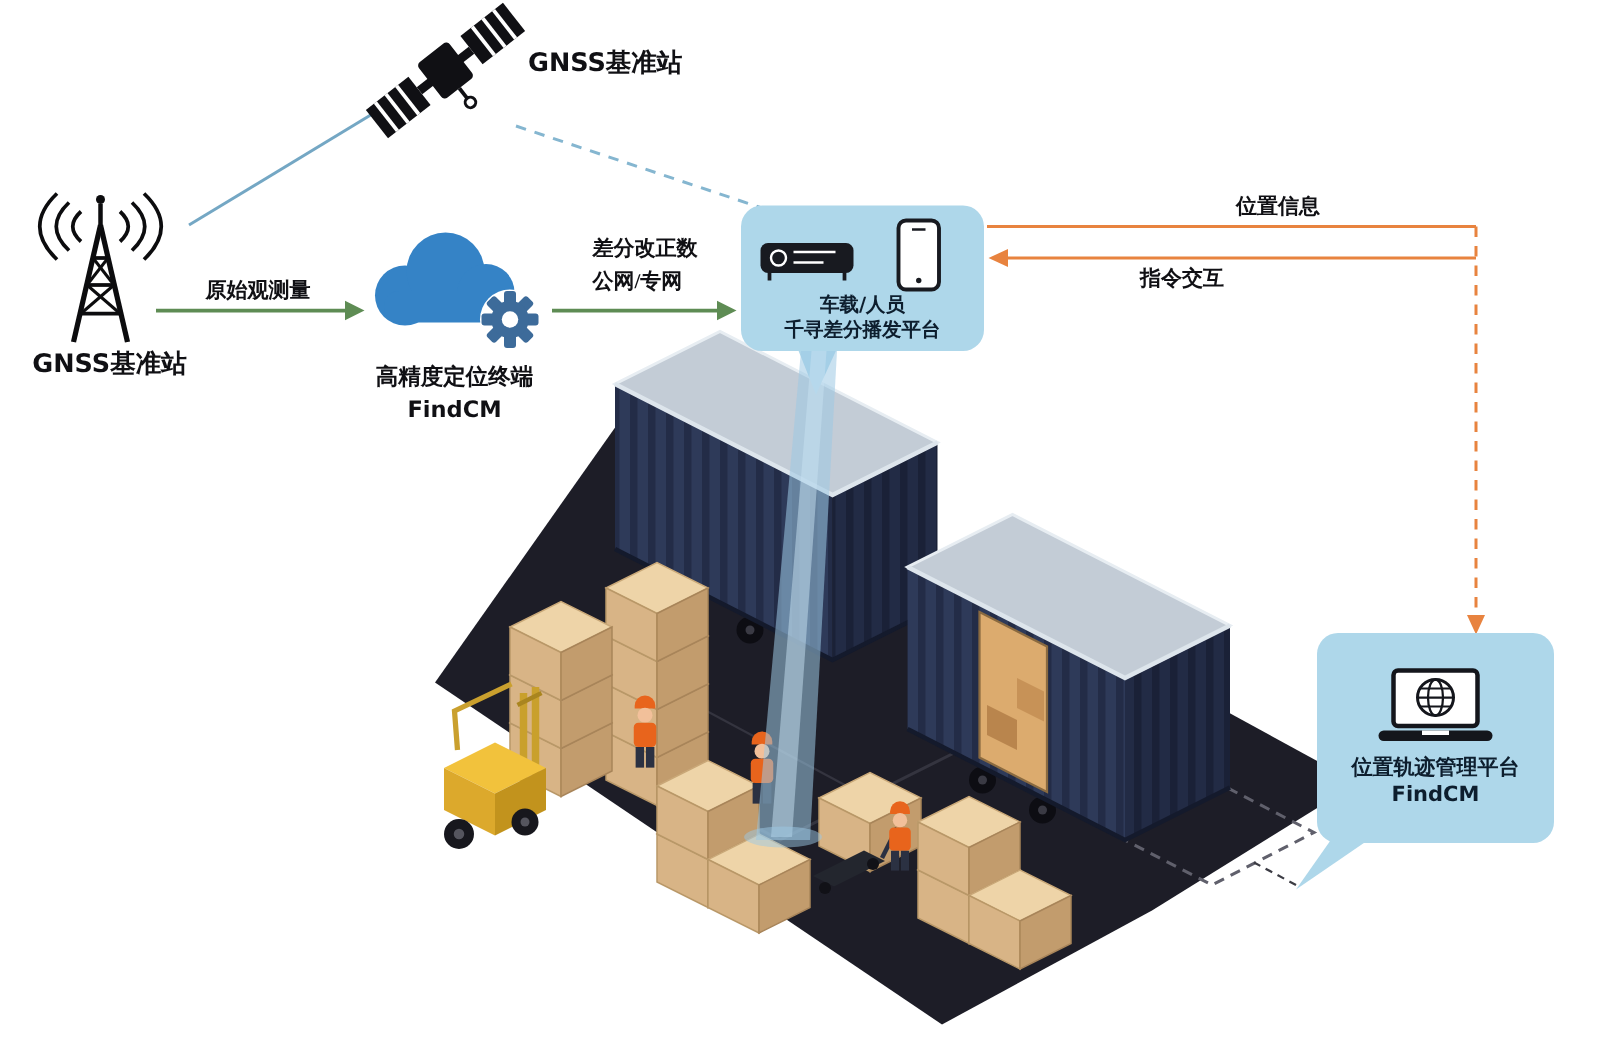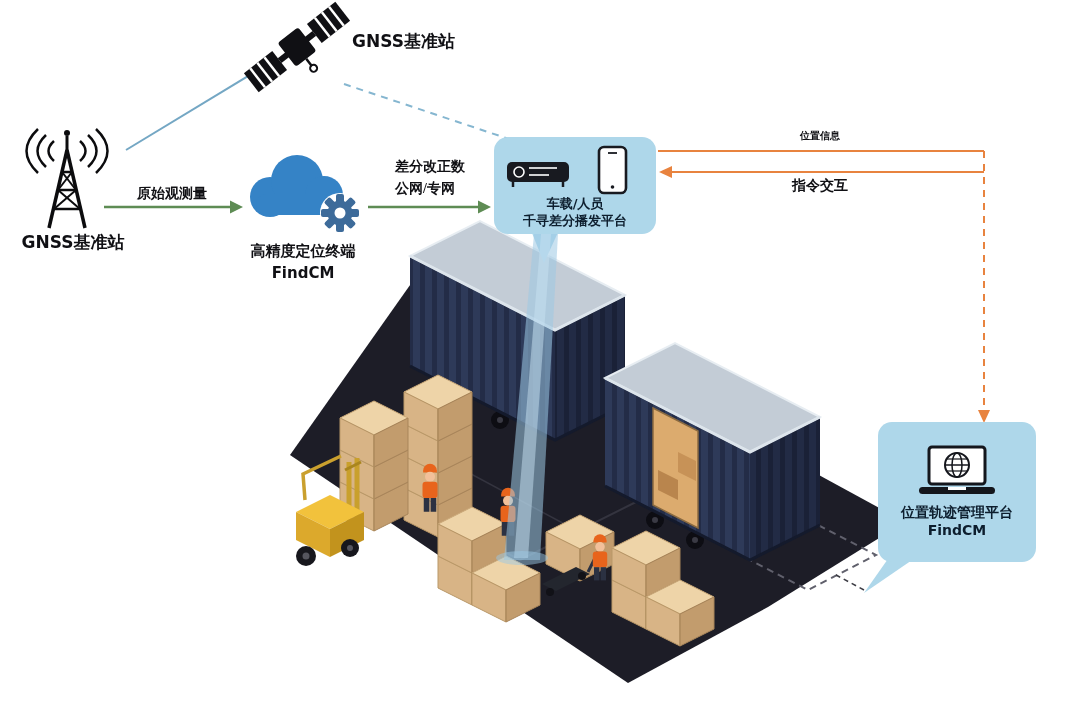--- a/index.html
+++ b/index.html
@@ -8,22 +8,22 @@
     font-family:"DejaVu Sans","Liberation Sans",sans-serif;
   }
   svg.bg{position:absolute;left:0;top:0;z-index:1;}
   .lbl{position:absolute;z-index:3;color:#101014;font-weight:700;white-space:nowrap;}
   .lbl.center{text-align:center;white-space:normal;}
   .sat-lbl{left:352px;top:30px;font-size:17px;}
   .station-lbl{left:16px;top:231px;width:114px;text-align:center;font-size:17px;}
   .raw-lbl{left:116px;top:185px;width:112px;text-align:center;font-size:14px;}
   .cloud-lbl{left:218px;top:241px;width:170px;text-align:center;font-size:15px;line-height:1.45;}
   .diff-lbl{left:395px;top:156px;font-size:14px;line-height:1.6;font-family:Liberation Serif, serif;}
-  .pos-lbl{left:760px;top:129px;width:120px;text-align:center;font-size:10px;}
-  .cmd-lbl{left:760px;top:177px;width:120px;text-align:center;font-size:14px;}
+  .pos-lbl{left:760px;top:129px;width:120px;text-align:right;font-size:14px;}
+  .cmd-lbl{left:760px;top:177px;width:120px;text-align:left;font-size:14px;}
   .node{
     position:absolute;z-index:2;background:#aed7ea;border-radius:14px;
     display:flex;flex-direction:column;align-items:center;justify-content:center;
     text-align:center;color:#0d1e2e;
   }
   .node .ln{font-weight:700;line-height:1.3;}
   .terminal-node{left:494px;top:137px;width:162px;height:97px;font-size:13px;justify-content:center;}
   .terminal-node svg{margin-top:2px;}
   .finds-node{left:878px;top:422px;width:158px;height:140px;font-size:14px;}
   .finds-node svg{margin-bottom:4px;}

